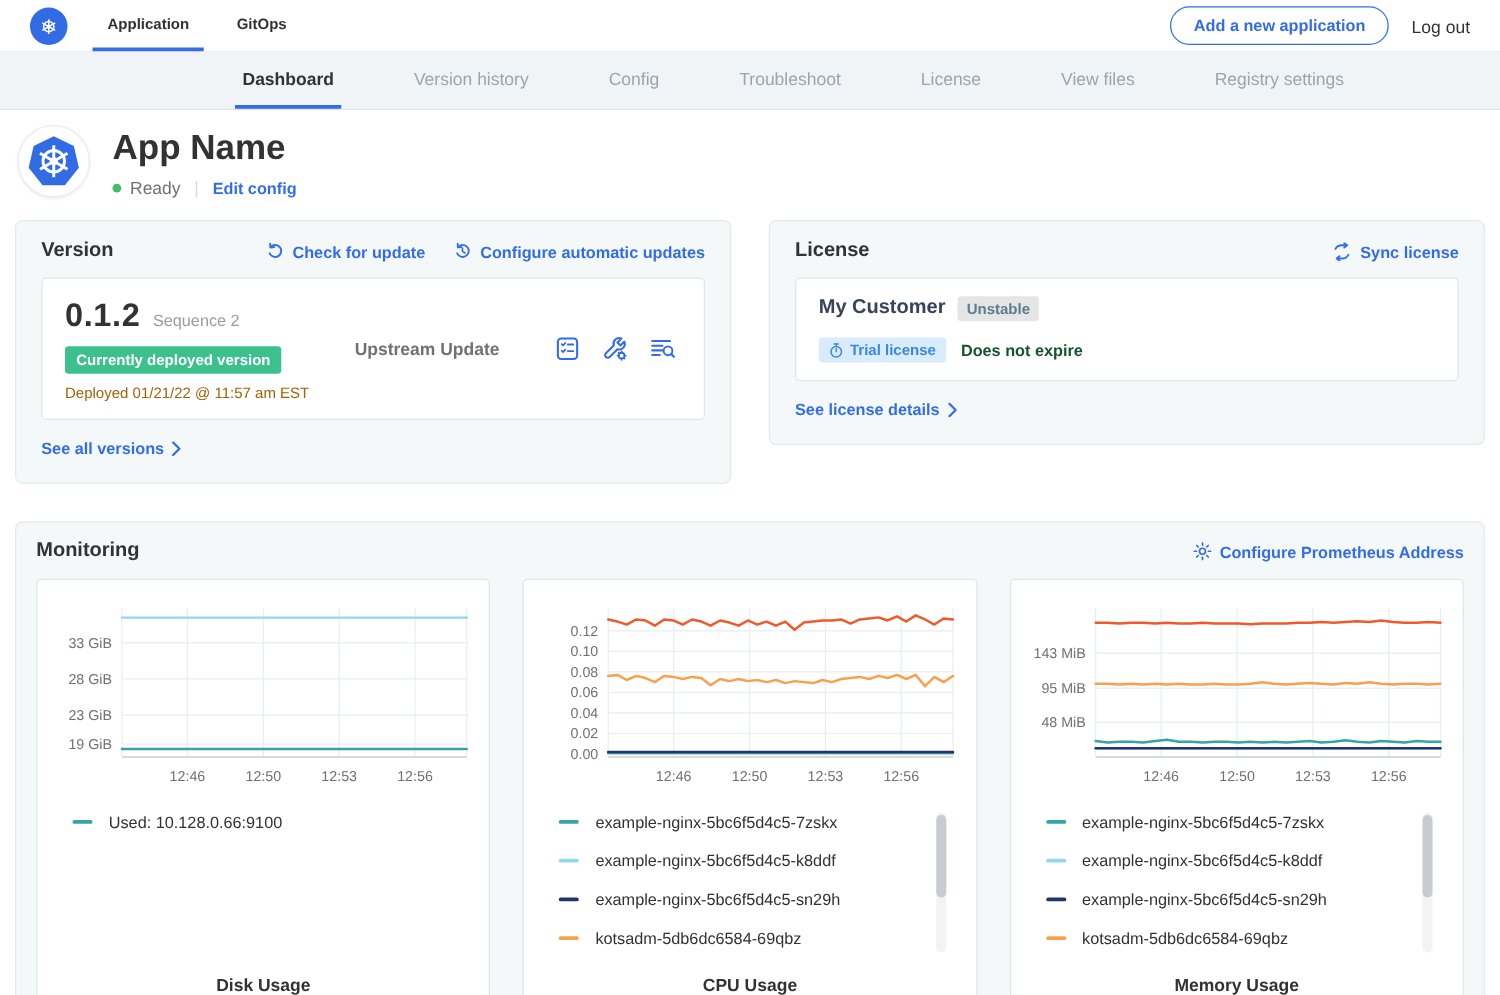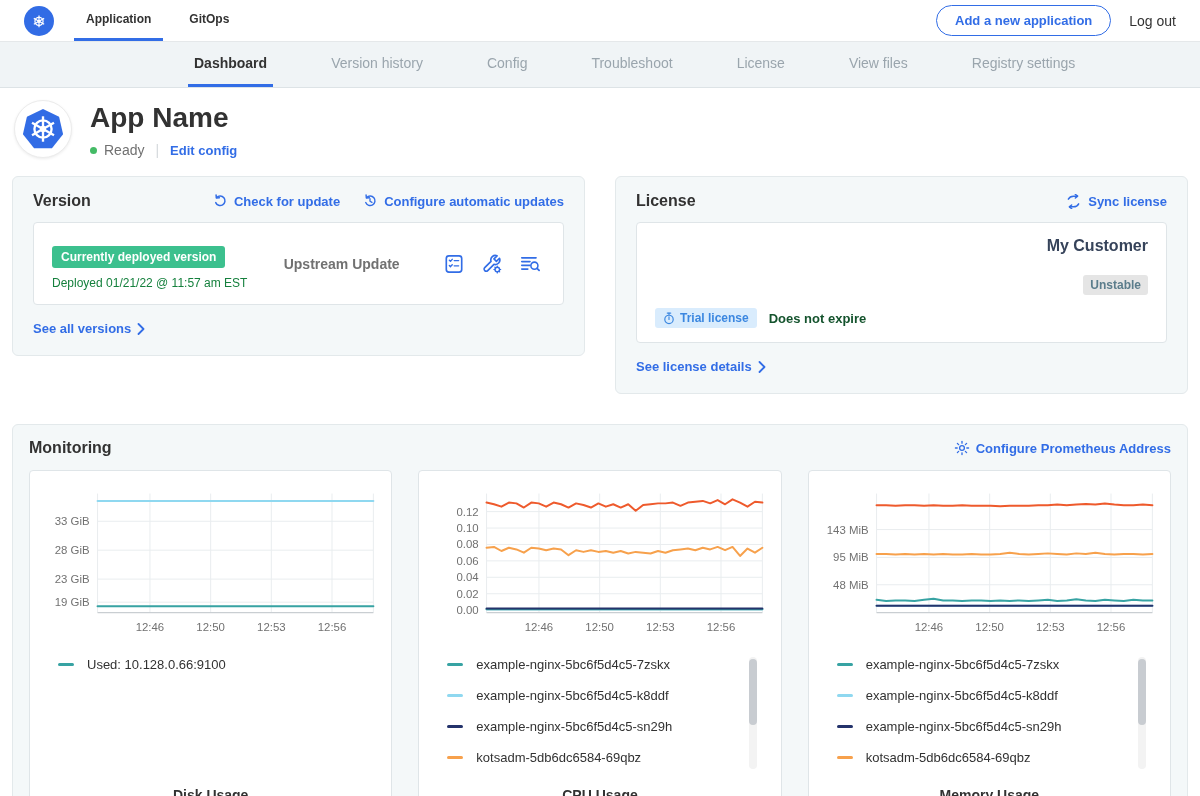--- a/index.html
+++ b/index.html
@@ -52,27 +52,27 @@
   .panel-links { margin-left:auto; display:flex; gap:22px; }
   .whitebox { background:#fff; border:1px solid #dfe5e8; border-radius:4px;
     margin-top:12px; padding:14px 18px; }
   .version-box { display:flex; align-items:center; }
   .version-left { width:47%; }
   .version-line { display:flex; align-items:baseline; gap:10px; }
   .version-num { font-size:26px; font-weight:800; letter-spacing:.5px; }
   .sequence { font-size:13px; color:#9b9b9b; }
   .green-badge { display:inline-block; margin-top:9px; background:#3cc08e; color:#fff;
     font-size:12px; font-weight:700; padding:4px 9px; border-radius:3px; }
-  .deployed { margin-top:8px; font-size:12px; color:#15803d; }
+  .deployed { margin-top:8px; font-size:12px; color:#a16207; }
   .upstream { flex:1; font-size:14px; font-weight:700; color:#717171; }
   .version-icons { display:flex; gap:16px; padding-right:4px; }
   .vicon { cursor:pointer; display:flex; }
   .panel-footer { margin-top:14px; }
 
-  .customer-row { display:flex; align-items:flex-end; gap:20px;flex-direction:column; }
+  .customer-row { display:flex; align-items:flex-start; gap:10px; }
   .customer-name { font-size:16px; font-weight:700; color:#36435a; }
   .unstable-badge { background:#e5e5e5; color:#5b7d8c; font-size:12px; font-weight:700;
     padding:3px 7px; border-radius:3px; }
   .license-row2 { display:flex; align-items:center; gap:12px; margin-top:13px; }
   .trial-badge { background:#d9ecfd; color:#3b87e0; font-size:12px; font-weight:700;
     padding:3px 8px; border-radius:3px; display:inline-flex; align-items:center; gap:5px; }
   .noexpire { font-size:13px; color:#14532d;font-weight:bold; }
 
   
   .monitor-panel { margin:30px 12px 0 12px; background:#f4f8f9; border:1px solid #e3e9eb;
@@ -177,20 +177,24 @@
             <polyline points="4.6,2.2 4.9,5.6 8.3,5.3" fill="none" stroke="#326de6" stroke-width="1.6" stroke-linecap="round" stroke-linejoin="round"></polyline>
             <polyline points="9,6.4 9,9.3 11.2,10.6" fill="none" stroke="#326de6" stroke-width="1.5" stroke-linecap="round" stroke-linejoin="round"></polyline>
           </svg>
           <span>Configure automatic updates</span>
         </span>
       </div>
     </div>
 
     <div class="whitebox version-box">
       <div class="version-left">
+        <div class="version-line">
+          <span class="version-num">0.1.2</span>
+          <span class="sequence">Sequence 2</span>
+        </div>
         <span class="green-badge">Currently deployed version</span>
         <div class="deployed">Deployed 01/21/22 @ 11:57 am EST</div>
       </div>
       <div class="upstream">Upstream Update</div>
       <div class="version-icons">
         <span class="vicon">
           <svg width="22" height="22" viewBox="0 0 20 20">
             <rect x="3" y="2.6" width="14" height="14.8" rx="2.4" fill="none" stroke="#326de6" stroke-width="1.5"></rect>
             <polyline points="5.8,6.6 6.8,7.6 8.4,5.8" fill="none" stroke="#326de6" stroke-width="1.3" stroke-linecap="round" stroke-linejoin="round"></polyline>
             <line x1="10.2" y1="6.9" x2="14.2" y2="6.9" stroke="#326de6" stroke-width="1.3" stroke-linecap="round"></line>

